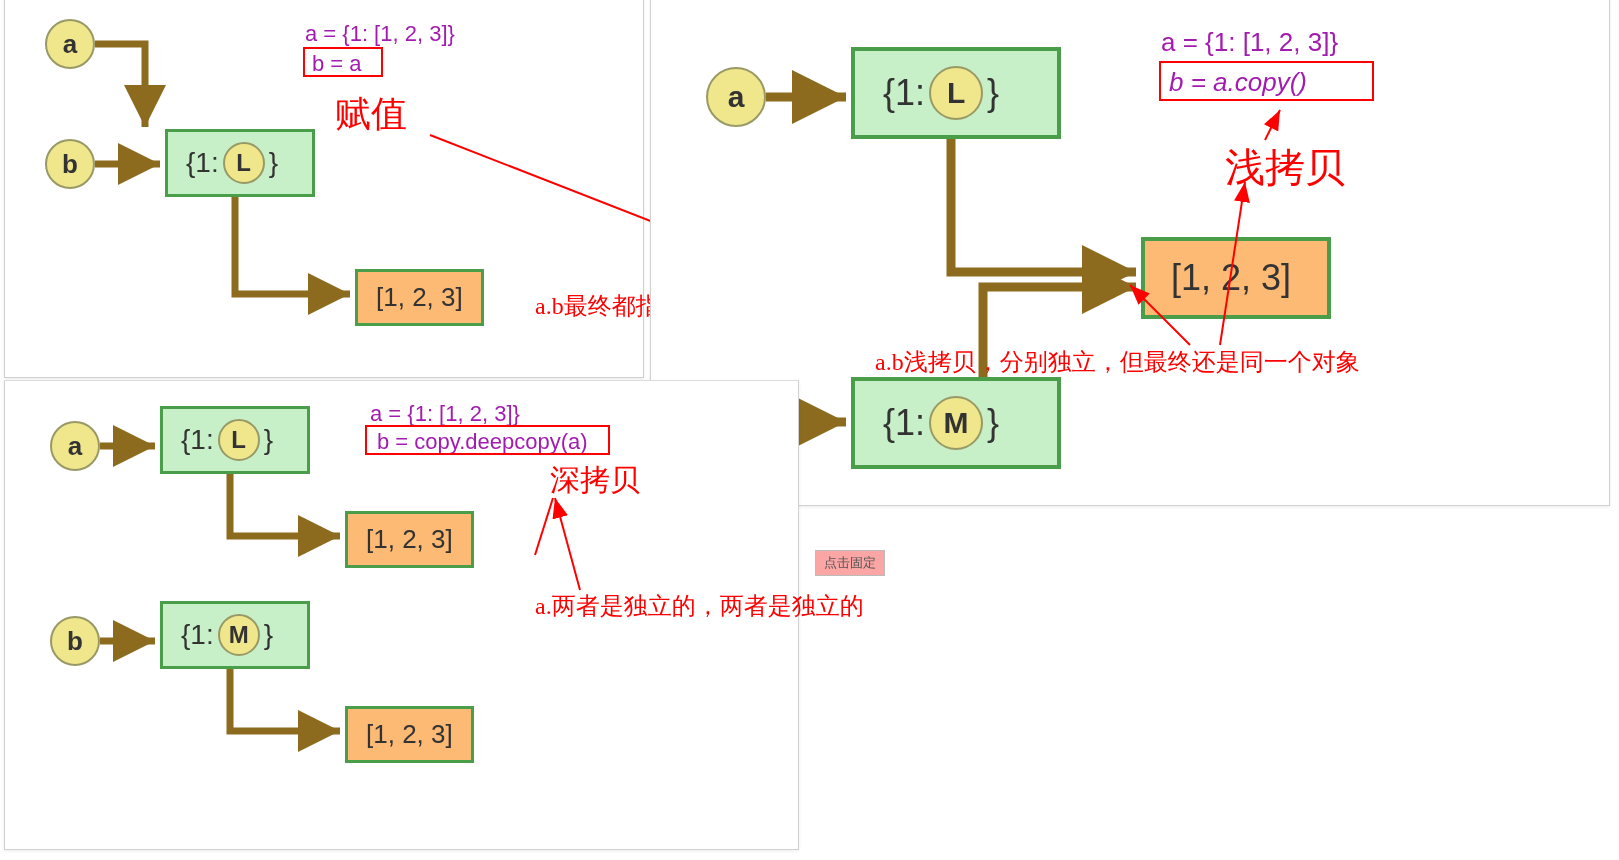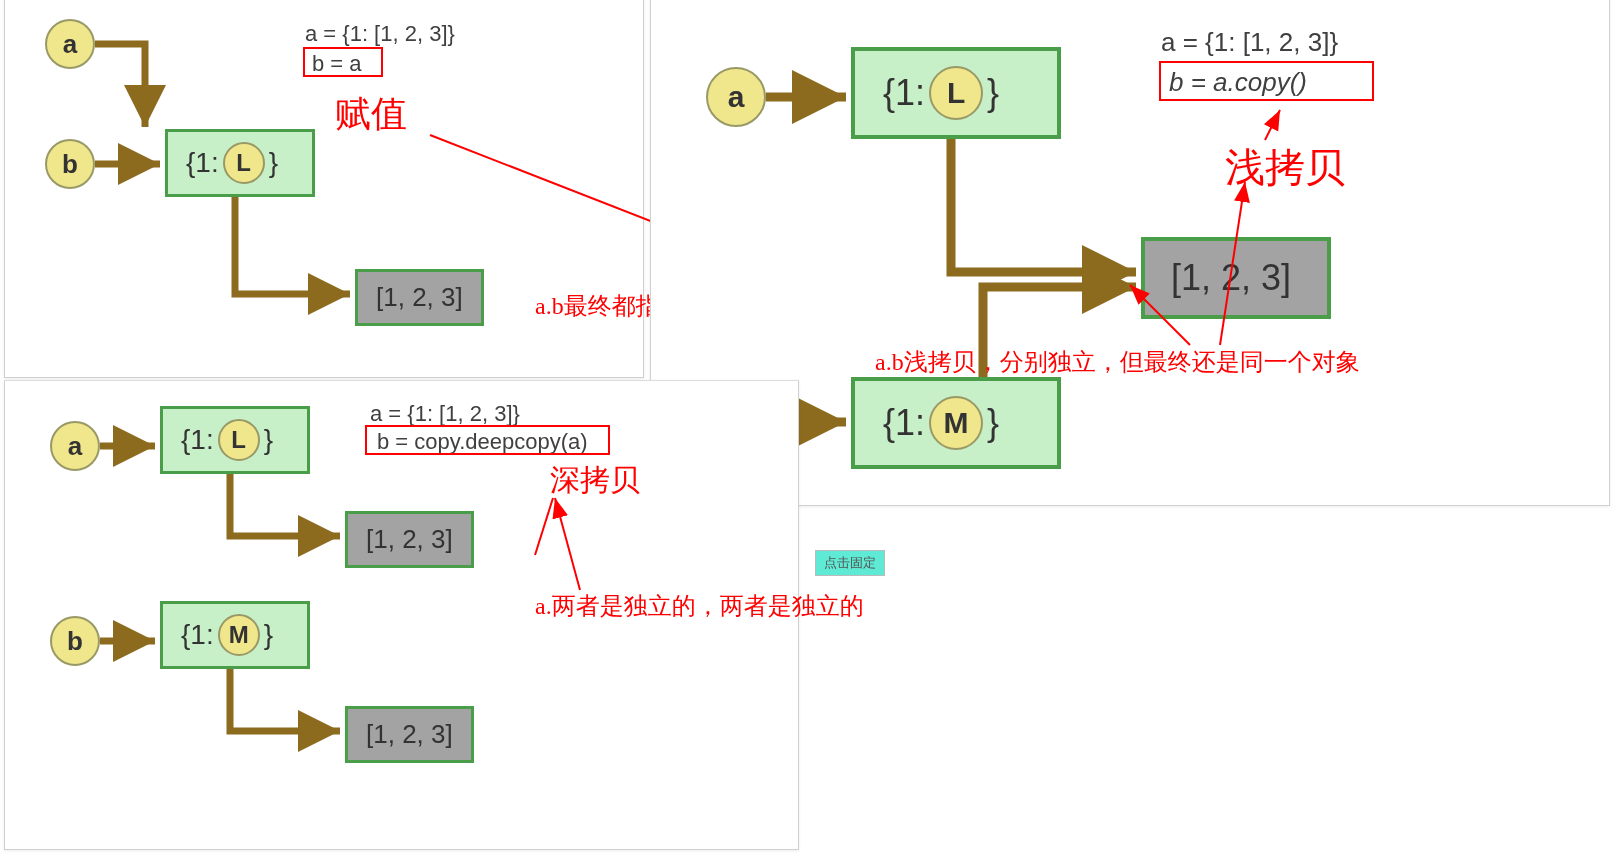--- a/index.html
+++ b/index.html
@@ -40,21 +40,21 @@
     border: 3px solid #4a9e4a;
     padding: 12px 18px;
     font-size: 28px;
     color: #333;
     display: flex;
     align-items: center;
   }
   .dict-box.big { font-size: 36px; padding: 18px 28px; border-width: 4px; }
   .list-box {
     position: absolute;
-    background: #a3a3a3;
+    background: #fdba74;
     border: 3px solid #4a9e4a;
     padding: 10px 18px;
     font-size: 26px;
     color: #333;
   }
   .list-box.big { font-size: 36px; padding: 16px 26px; border-width: 4px; }
   .inner-circle {
     display: inline-flex;
     width: 42px;
     height: 42px;
@@ -64,38 +64,38 @@
     align-items: center;
     justify-content: center;
     font-size: 24px;
     font-weight: bold;
     margin: 0 4px;
     vertical-align: middle;
   }
   .inner-circle.big { width: 54px; height: 54px; font-size: 30px; }
   .code-line {
     position: absolute;
-    color: #404040;
+    color: #a21caf;
     font-size: 22px;
   }
   .code-line.big { font-size: 26px; }
   .red-box {
     position: absolute;
     border: 2px solid red;
   }
   .red-text {
     position: absolute;
     color: red;
     font-weight: normal;
   }
   .red-title { font-size: 36px; font-family: Liberation Mono, monospace; }
   .red-caption { font-size: 24px; font-family: "SimSun", serif; }
   .button-like {
     position: absolute;
-    background: #5eead4;
+    background: #fca5a5;
     border: 1px solid #bbb;
     font-size: 13px;
     padding: 3px 8px;
     color: #555;
   }
   svg.conn { position: absolute; pointer-events: none; }
 </style>
 </head>
 <body>
 

